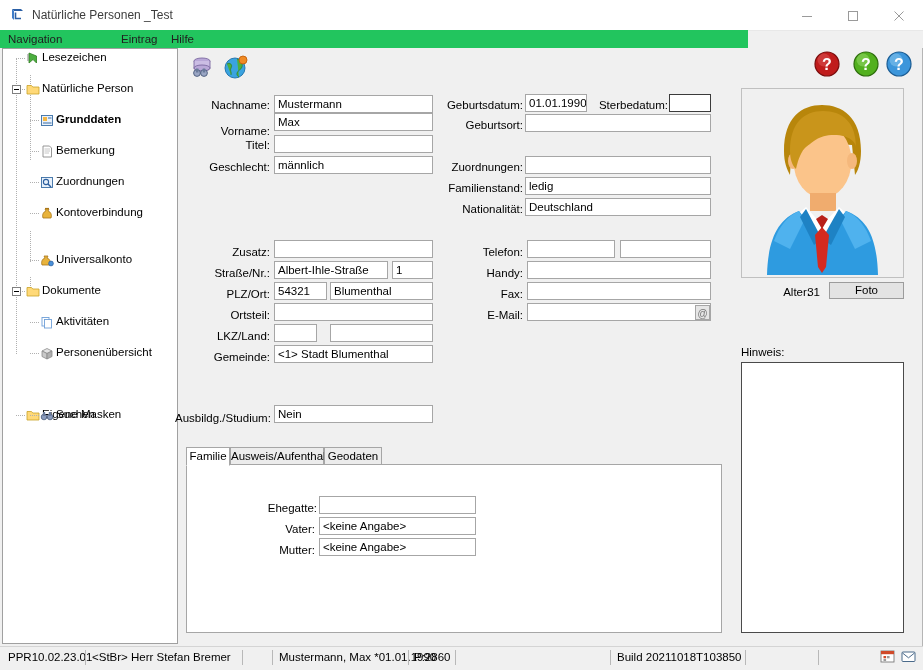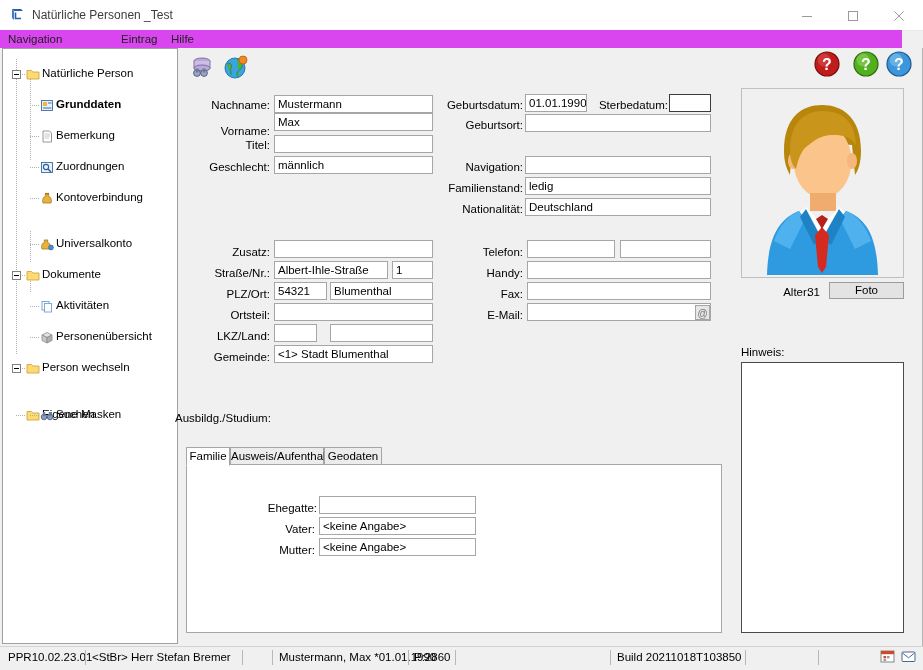--- a/index.html
+++ b/index.html
@@ -52,22 +52,22 @@
   }
   .winbtn svg { position:absolute; left:16px; top:10px; }
   .wb-min { right: 92px; }
   .wb-max { right: 46px; }
   .wb-close { right: 0px; }
 
   
   .menubar {
     position: absolute;
     left: 0; top: 30px;
-    width: 902px; height: 18px;
-    background: #d946ef;
+    width: 748px; height: 18px;
+    background: #22c55e;
   }
   .menu-item {
     position: absolute;
     top: 2px;
     font-size: 11.5px;
     color: #202020;
     white-space: nowrap;
     padding: 1px 3px;
   }
   .mi-nav { left: 5px; }
@@ -281,20 +281,30 @@
   </div>
 
   <div class="sidebar">
     <div class="tree">
 
       <div class="vline" style="left:13px; top:8px; height:296px;"></div>
       <div class="vline" style="left:27px; top:24px; height:86px;"></div>
       <div class="vline" style="left:27px; top:180px; height:32px;"></div>
       <div class="vline" style="left:27px; top:226px; height:16px;"></div>
 
+      <div class="tnode" style="top:0px;">
+        <div class="dots" style="left:13px; width:9px;"></div>
+        <span class="ticon" style="left:23px;">
+          <svg width="14" height="13" viewBox="0 0 14 13">
+            <path d="M3 1 L3 11 L7 7.5 L10.5 11 L10.5 4 Z" fill="#4caf3f" stroke="#2e7d22" stroke-width="0.8"></path>
+            <path d="M2 2 L2 9" stroke="#888" stroke-width="1"></path>
+          </svg>
+        </span>
+        <span class="lbl" style="left:39px;">Lesezeichen</span>
+      </div>
 
       <div class="tnode" style="top:15.5px;">
         <span class="tw" style="left:9px;"></span>
         <div class="dots" style="left:19px; width:4px;"></div>
         <span class="ticon" style="left:23px;">
           <svg width="14" height="13" viewBox="0 0 14 13">
             <path d="M1 2.5 L5.5 2.5 L6.8 4 L13 4 L13 11 L1 11 Z" fill="#ffd978" stroke="#c9a227" stroke-width="0.8"></path>
           </svg>
         </span>
         <span class="lbl" style="left:39px;">Natürliche Person</span>
@@ -386,30 +396,20 @@
         <span class="ticon" style="left:37px;">
           <svg width="14" height="13" viewBox="0 0 14 13">
             <path d="M2 4 L7 1.5 L12 4 L7 6.5 Z" fill="#e4e4e4" stroke="#8a8a8a" stroke-width="0.8"></path>
             <path d="M2 4 L2 9.5 L7 12 L7 6.5 Z" fill="#c9c9c9" stroke="#8a8a8a" stroke-width="0.8"></path>
             <path d="M12 4 L12 9.5 L7 12 L7 6.5 Z" fill="#b0b0b0" stroke="#8a8a8a" stroke-width="0.8"></path>
           </svg>
         </span>
         <span class="lbl" style="left:53px;">Personenübersicht</span>
       </div>
 
-      <div class="tnode" style="top:170.5px;">
-        <span class="tw" style="left:9px;"></span>
-        <div class="dots" style="left:19px; width:4px;"></div>
-        <span class="ticon" style="left:23px;">
-          <svg width="14" height="13" viewBox="0 0 14 13">
-            <path d="M1 2.5 L5.5 2.5 L6.8 4 L13 4 L13 11 L1 11 Z" fill="#ffd978" stroke="#c9a227" stroke-width="0.8"></path>
-          </svg>
-        </span>
-        <span class="lbl" style="left:39px;">Person wechseln</span>
-      </div>
 
       <div class="tnode" style="top:201.5px;">
         <div class="dots" style="left:13px; width:10px;"></div>
         <span class="ticon" style="left:23px;">
           <svg width="14" height="13" viewBox="0 0 14 13">
             <path d="M1 2.5 L5.5 2.5 L6.8 4 L13 4 L13 11 L1 11 Z" fill="#ffd978" stroke="#c9a227" stroke-width="0.8"></path>
           </svg>
         </span>
         <span class="lbl" style="left:39px;">Eigene Masken</span>
       </div>
@@ -488,21 +488,21 @@
 
   <span class="lbl-r" style="left:435px; top:99px; width:88px;">Geburtsdatum:</span>
   <div class="fld" style="left:525px; top:94px; width:62px; height:18px;">01.01.1990</div>
 
   <span class="lbl-r" style="left:589px; top:99px; width:79px;">Sterbedatum:</span>
   <div class="fld focused" style="left:669px; top:94px; width:42px; height:18px;"></div>
 
   <span class="lbl-r" style="left:435px; top:119px; width:88px;">Geburtsort:</span>
   <div class="fld" style="left:525px; top:114px; width:186px; height:18px;"></div>
 
-  <span class="lbl-r" style="left:435px; top:161px; width:88px;">Navigation:</span>
+  <span class="lbl-r" style="left:435px; top:161px; width:88px;">Zuordnungen:</span>
   <div class="fld" style="left:525px; top:156px; width:186px; height:18px;"></div>
 
   <span class="lbl-r" style="left:435px; top:182px; width:88px;">Familienstand:</span>
   <div class="fld" style="left:525px; top:177px; width:186px; height:18px;">ledig</div>
 
   <span class="lbl-r" style="left:435px; top:203px; width:88px;">Nationalität:</span>
   <div class="fld" style="left:525px; top:198px; width:186px; height:18px;">Deutschland</div>
 
   <span class="lbl-r" style="left:185px; top:246px; width:85px;">Zusatz:</span>
   <div class="fld" style="left:274px; top:240px; width:159px; height:18px;"></div>
@@ -533,20 +533,21 @@
   <div class="fld" style="left:527px; top:261px; width:184px; height:18px;"></div>
 
   <span class="lbl-r" style="left:455px; top:288px; width:68px;">Fax:</span>
   <div class="fld" style="left:527px; top:282px; width:184px; height:18px;"></div>
 
   <span class="lbl-r" style="left:455px; top:309px; width:68px;">E-Mail:</span>
   <div class="fld" style="left:527px; top:303px; width:184px; height:18px;"></div>
   <div class="atbtn" style="left:695px; top:305px; width:15px; height:15px;">@</div>
 
   <span class="lbl-r" style="left:175px; top:412px; width:95px;">Ausbildg./Studium:</span>
+  <div class="fld" style="left:274px; top:405px; width:159px; height:18px;">Nein</div>
 
   <div class="tabstrip">
     <div class="tab active" style="left:0px; width:44px;">Familie</div>
     <div class="tab" style="left:44px; width:94px;">Ausweis/Aufenthalt</div>
     <div class="tab" style="left:138px; width:58px;">Geodaten</div>
   </div>
 
   <div class="tabpanel">
     <span class="lbl-r" style="left:40px; top:37px; width:90px;">Ehegatte:</span>
     <div class="fld" style="left:132px; top:31px; width:157px; height:18px;"></div>

